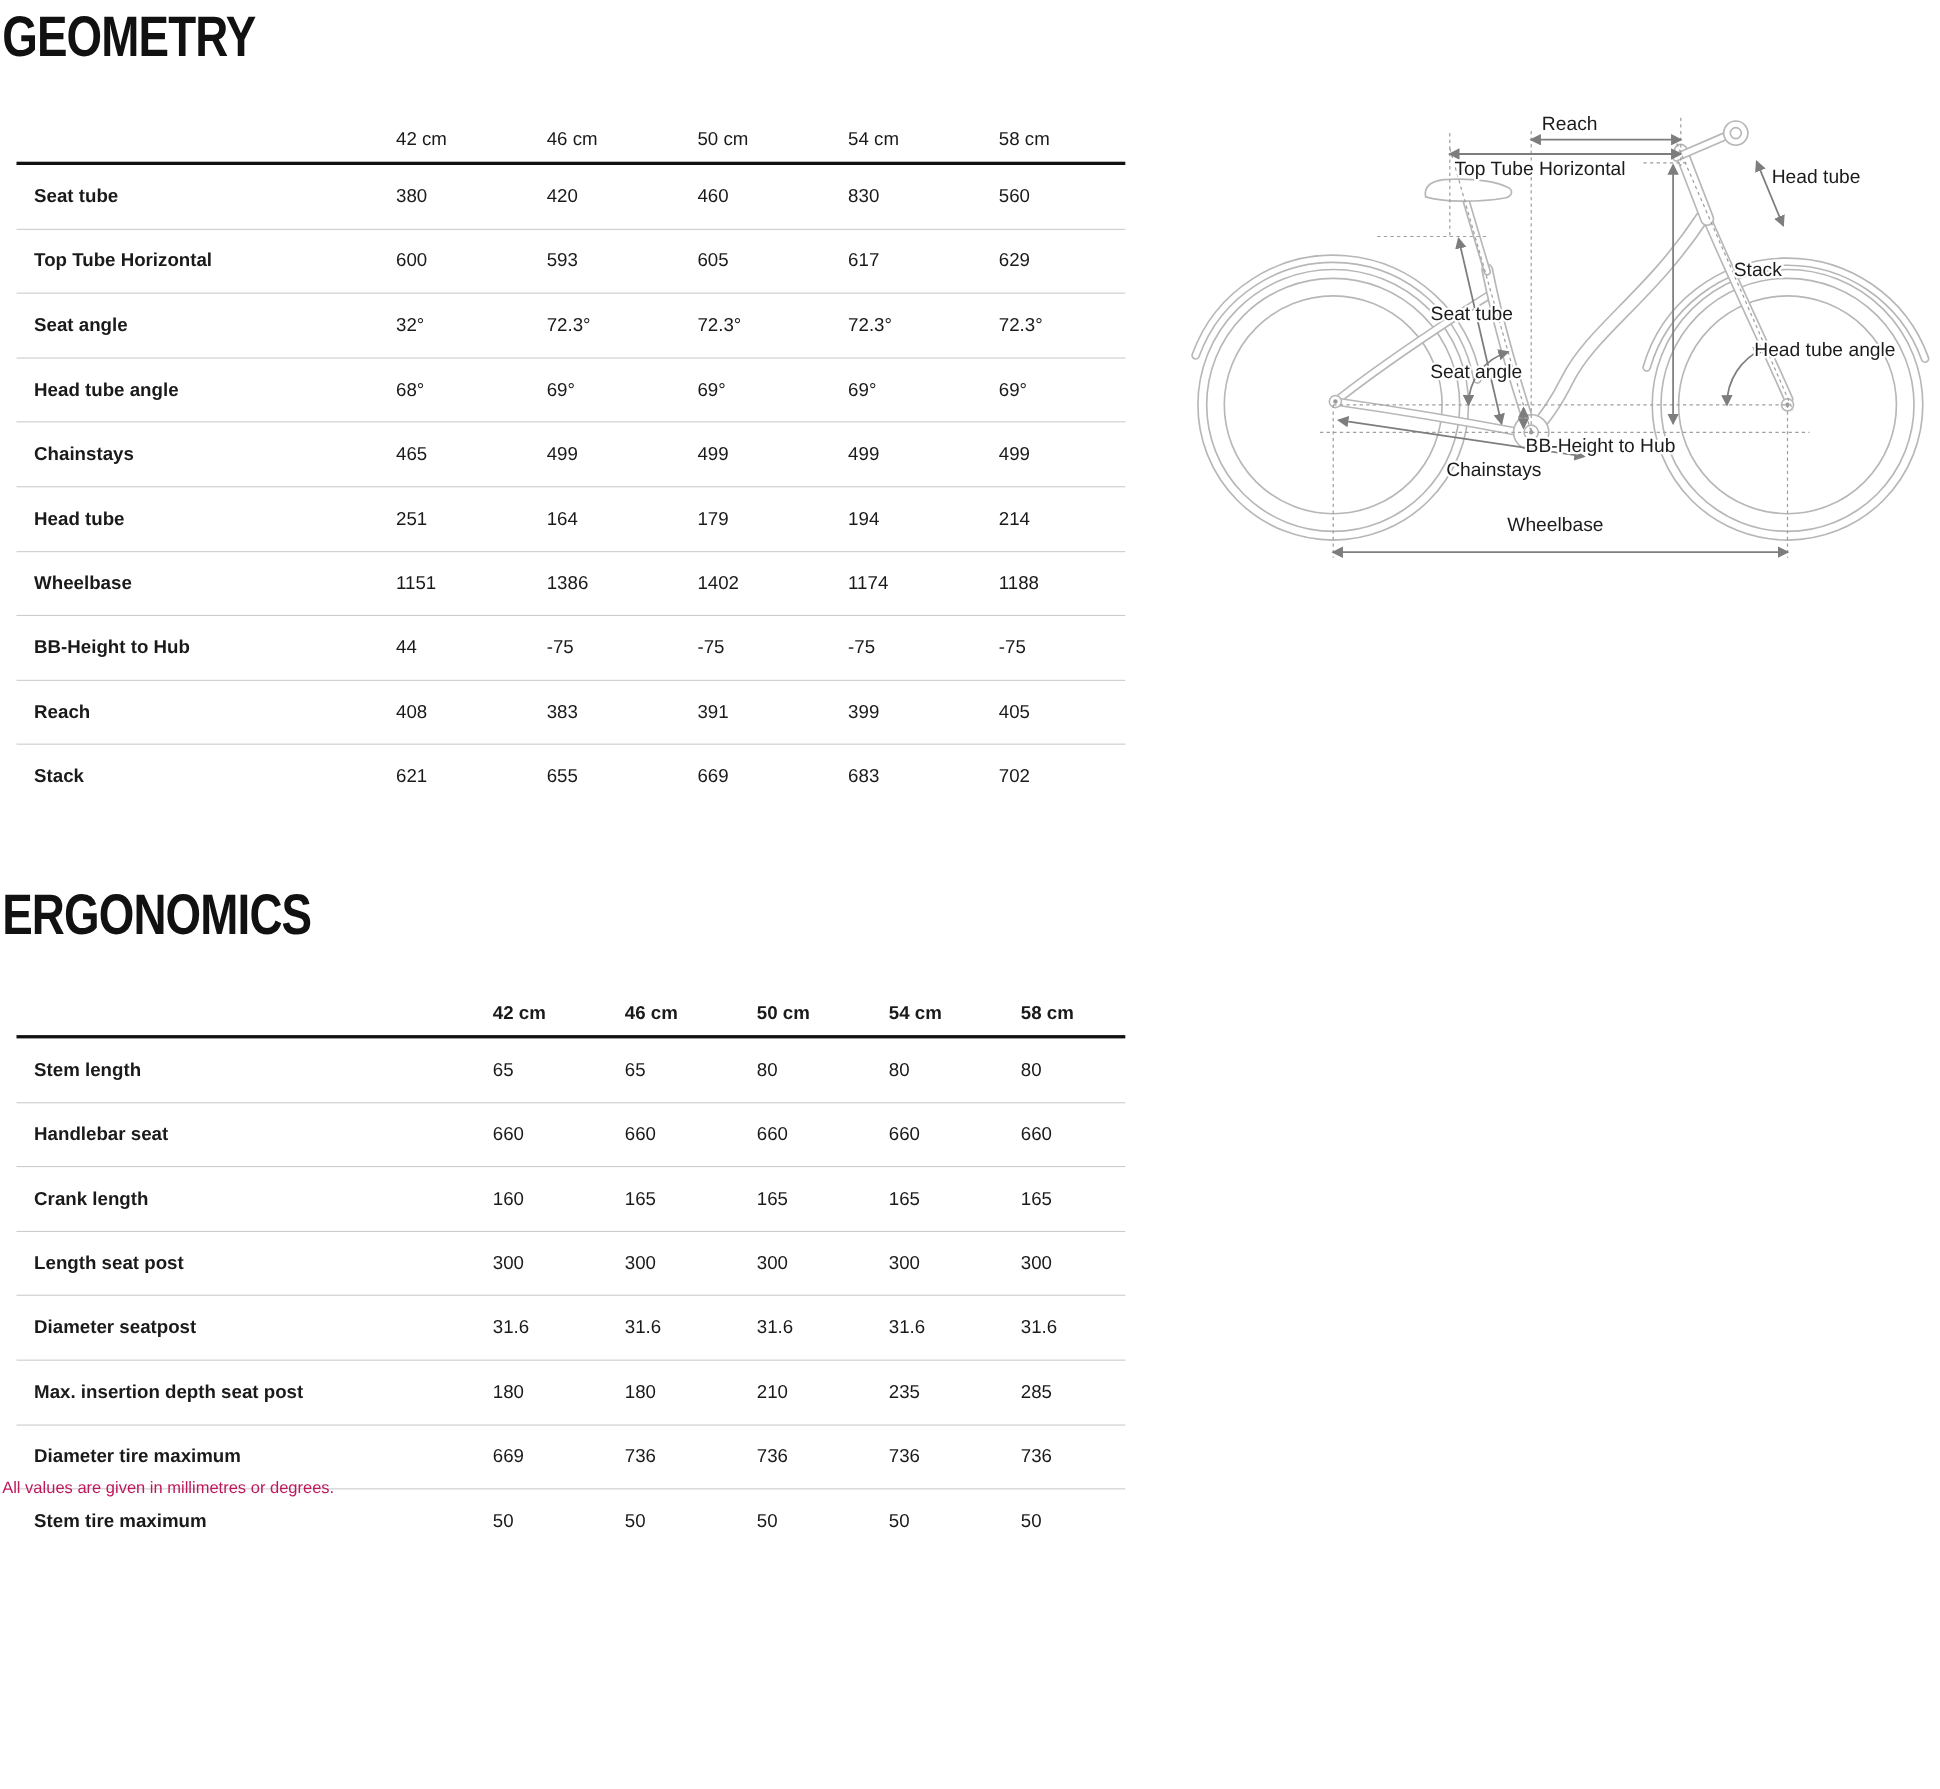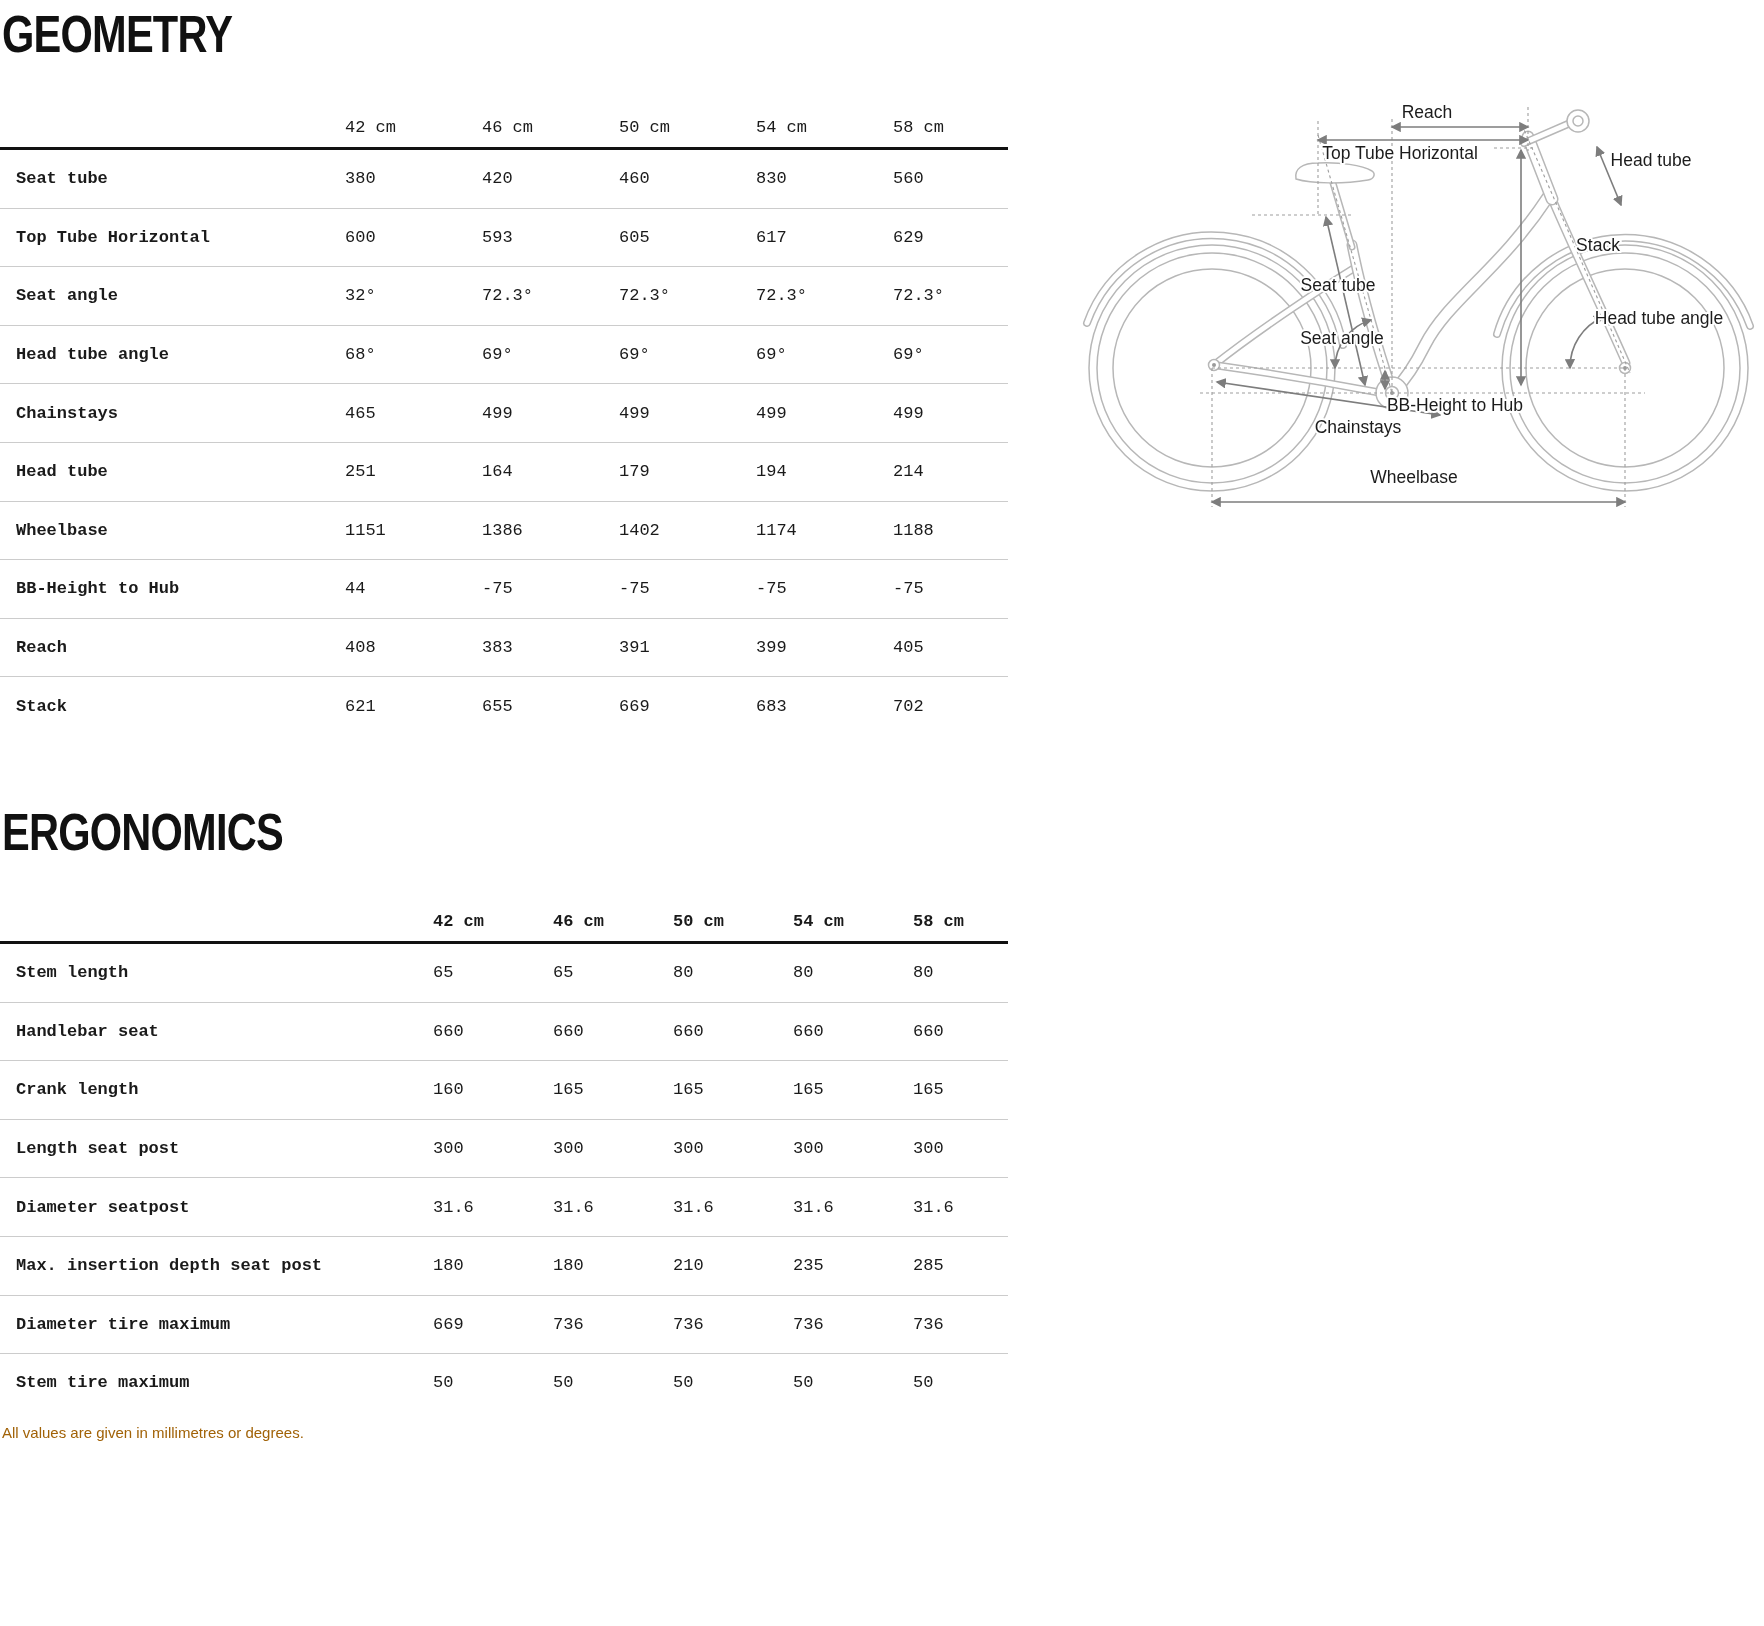--- a/index.html
+++ b/index.html
@@ -7,34 +7,34 @@
     width:1764px;height:1626px;position:relative;background:#ffffff;
     font-family:"Liberation Sans",sans-serif;color:#1a1a1a;overflow:hidden;
   }
   .sec-title{
     position:absolute;left:2px;margin:0;font-weight:700;font-size:52px;
     letter-spacing:-1px;white-space:nowrap;transform:scaleX(0.80);
     transform-origin:left top;color:#111;
   }
   #geo-title{top:4px;}
   #ergo-title{top:802px;}
-  .spec-table{position:absolute;left:0;width:1008px;font-family:Liberation Mono, monospace;}
+  .spec-table{position:absolute;left:15px;width:1008px;}
   #geo-table{top:95px;}
   #ergo-table{top:889px;}
   .thead{display:grid;height:55px;align-items:end;box-sizing:border-box;
          padding-bottom:10px;border-bottom:3px solid #111;}
   #geo-table .thead,#geo-table .trow{grid-template-columns:345px 137px 137px 137px 137px auto;}
   #ergo-table .thead,#ergo-table .trow{grid-template-columns:433px 120px 120px 120px 120px auto;}
   #ergo-table .th{font-weight:700;}
   .th{font-size:17px;}
   .trow{display:grid;height:57.6px;align-items:center;border-bottom:1px solid #cccccc;}
   .trow:last-child{border-bottom:none;}
   .rlabel{font-weight:700;font-size:17px;padding-left:16px;}
   .td{font-size:17px;}
-  #footnote{position:absolute;left:2px;top:1424px;font-size:15px;color:#a16207;}
+  #footnote{position:absolute;left:2px;top:1344px;font-size:15px;color:#be185d;}
   #bike-diagram{position:absolute;left:1000px;top:55px;width:764px;height:475px;}
   
   .wheel{stroke:#b7b7b7;stroke-width:1.5;fill:none;}
   .t13{stroke:#b7b7b7;stroke-width:13;fill:none;stroke-linecap:round;}
   .w10{stroke:#ffffff;stroke-width:10;fill:none;stroke-linecap:round;}
   .t11{stroke:#b7b7b7;stroke-width:11;fill:none;stroke-linecap:round;}
   .w8{stroke:#ffffff;stroke-width:8;fill:none;stroke-linecap:round;}
   .t9{stroke:#b7b7b7;stroke-width:9;fill:none;stroke-linecap:round;}
   .w6{stroke:#ffffff;stroke-width:6;fill:none;stroke-linecap:round;}
   .t8{stroke:#b7b7b7;stroke-width:8;fill:none;stroke-linecap:round;}

